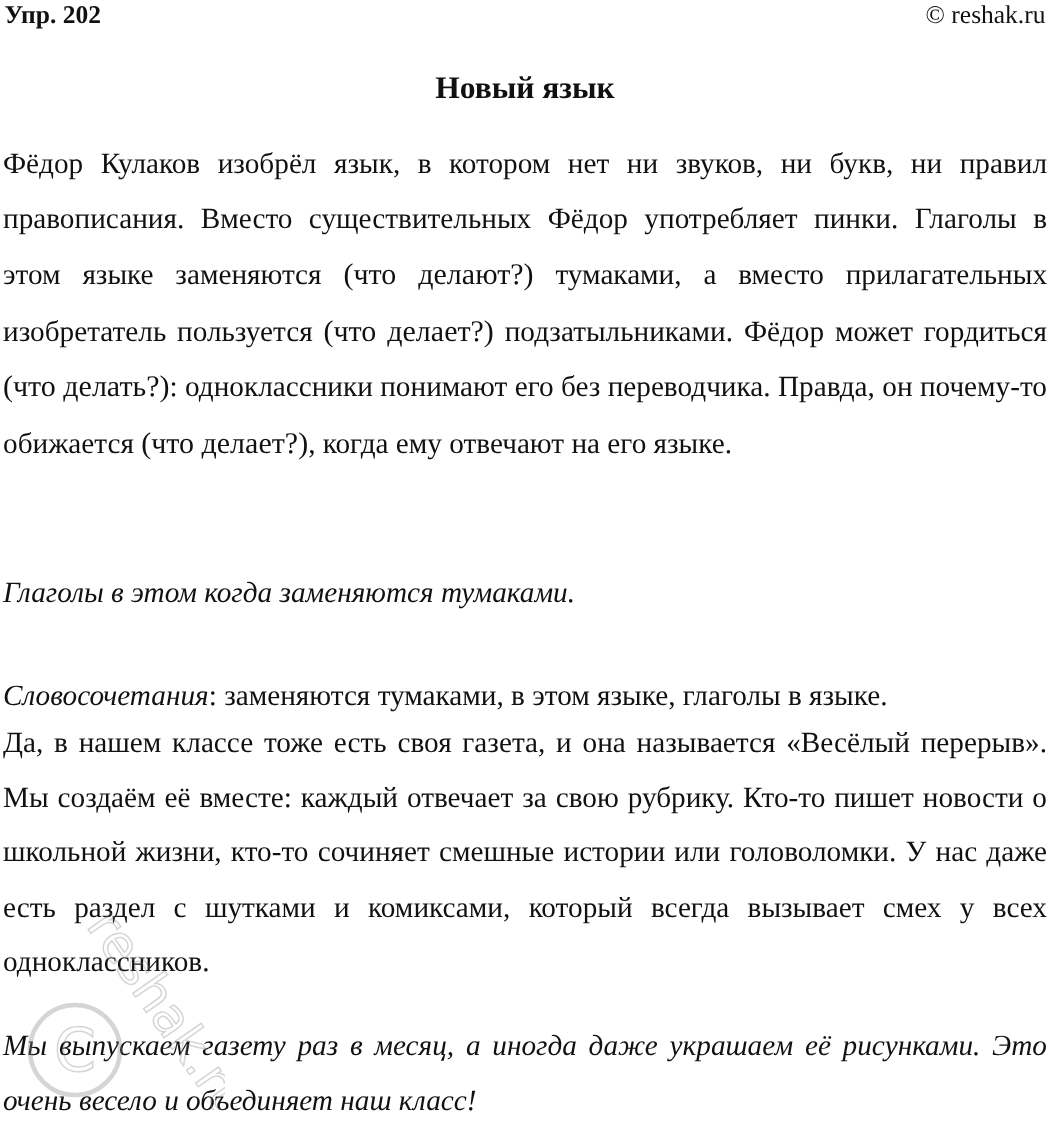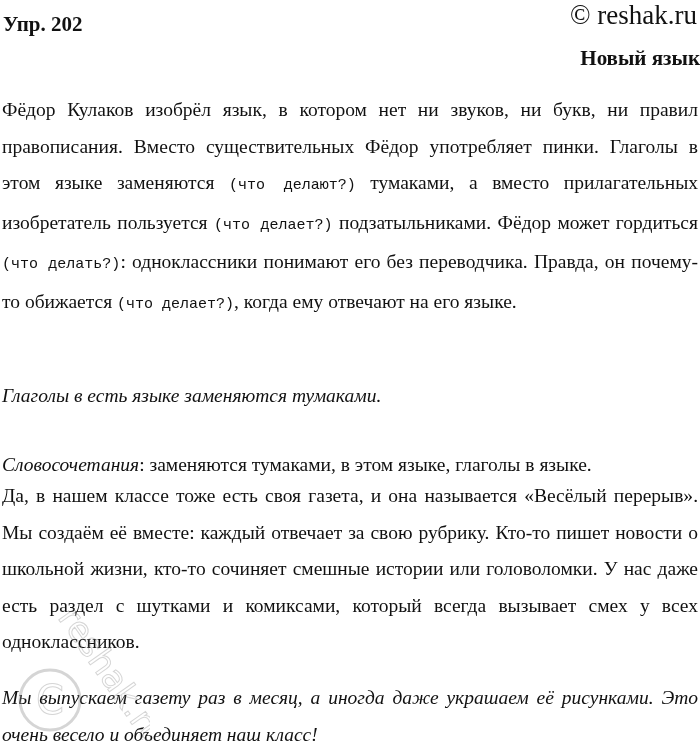--- a/index.html
+++ b/index.html
@@ -1,43 +1,43 @@
 <!DOCTYPE html>
 <html><head>
 <meta charset="utf-8">
 <style>
   html, body { margin: 0; padding: 0; background: #ffffff; }
   body {
     width: 700px; height: 756px; overflow: hidden; position: relative;
     font-family: "Liberation Serif", "DejaVu Serif", serif;
     color: #111; font-size: 19.5px;
   }
-  .hdr-left { position: absolute; left: 3px; top: 12px; font-weight: bold; font-size: 21px; }
-  .hdr-right { position: absolute; right: 3px; top: 0px; font-size: 27px; }
-  .title { position: absolute; left: 0; width: 700px; top: 46px; text-align: right; font-weight: bold; font-size: 21px; }
+  .hdr-left { position: absolute; left: 3px; top: 0px; font-weight: bold; font-size: 17px; }
+  .hdr-right { position: absolute; right: 3px; top: 0px; font-size: 17px; }
+  .title { position: absolute; left: 0; width: 700px; top: 46px; text-align: center; font-weight: bold; font-size: 21px; }
   .para { position: absolute; left: 2px; width: 696px; line-height: 36.5px; text-align: justify; text-align-last: left; margin: 0; }
-  .small { font-size: 15px; font-family: Liberation Mono, monospace; }
+  .small { font-size: 20px; }
   .b { font-weight: normal; }
   .i { font-style: italic; }
   .watermark {
     position: absolute; left: 10px; top: 590px; width: 140px; height: 150px;
     pointer-events: none; opacity: 0.35;
   }
 </style>
 </head>
 <body>
 
 <div class="hdr-left">Упр. 202</div>
 <div class="hdr-right">© reshak.ru</div>
 
 <div class="title">Новый язык</div>
 
 <p class="para" style="top:92px;"><span>Фёдор Кулаков изобрёл язык, в котором нет ни звуков, ни букв, ни правил правописания. Вместо существительных Фёдор употребляет пинки. Глаголы в этом языке заменяю</span><span class="b">тся</span> <span class="small">(что делают?)</span><span> тумаками, а вместо прилагательных изобретатель пользуе</span><span class="b">тся</span> <span class="small">(что делает?)</span><span> подзатыльниками. Фёдор может горди</span><span class="b">ться</span> <span class="small">(что делать?)</span><span>: одноклассники понимают его без переводчика. Правда, он почему-то обижае</span><span class="b">тся</span> <span class="small">(что делает?)</span><span>, когда ему отвечают на его языке.</span></p>
 
-<p class="para i" style="top:378px;">Глаголы в есть языке заменяются тумаками.</p>
+<p class="para i" style="top:378px;">Глаголы в этом когда заменяются тумаками.</p>
 
 <p class="para" style="top:447px;"><span class="b i">Словосочетания</span><span>: заменяются тумаками, в этом языке, глаголы в языке.</span></p>
 
 <p class="para" style="top:478px;"><span>Да, в нашем классе тоже есть своя газета, и она называется </span><span class="b">«Весёлый перерыв»</span><span>. Мы создаём её вместе: каждый отвечает за свою рубрику. Кто-то пишет новости о школьной жизни, кто-то сочиняет смешные истории или головоломки. У нас даже есть раздел с шутками и комиксами, который всегда вызывает смех у всех одноклассников.</span></p>
 
 <p class="para" style="top:680px;font-style:italic;">Мы выпускаем газету раз в месяц, а иногда даже украшаем её рисунками. Это очень весело и объединяет наш класс!</p>
 
 <svg class="watermark" viewBox="0 0 140 150">
   <circle cx="40" cy="110" r="30" fill="none" stroke="#888" stroke-width="3"></circle>
   <text x="40" y="124" text-anchor="middle" font-size="40" fill="none" stroke="#888" font-family="DejaVu Sans, sans-serif">C</text>

